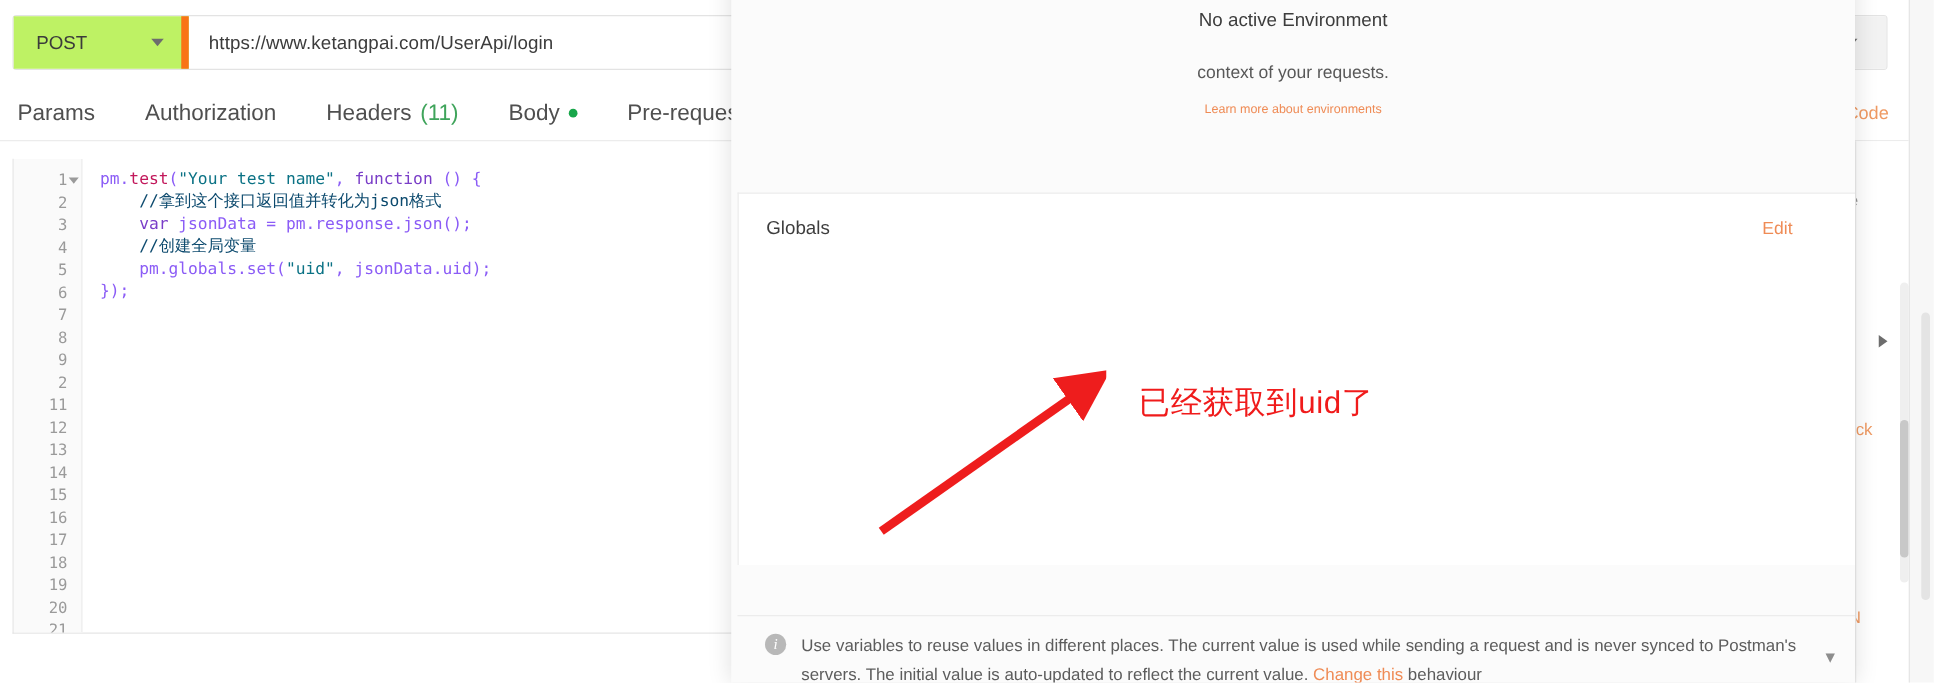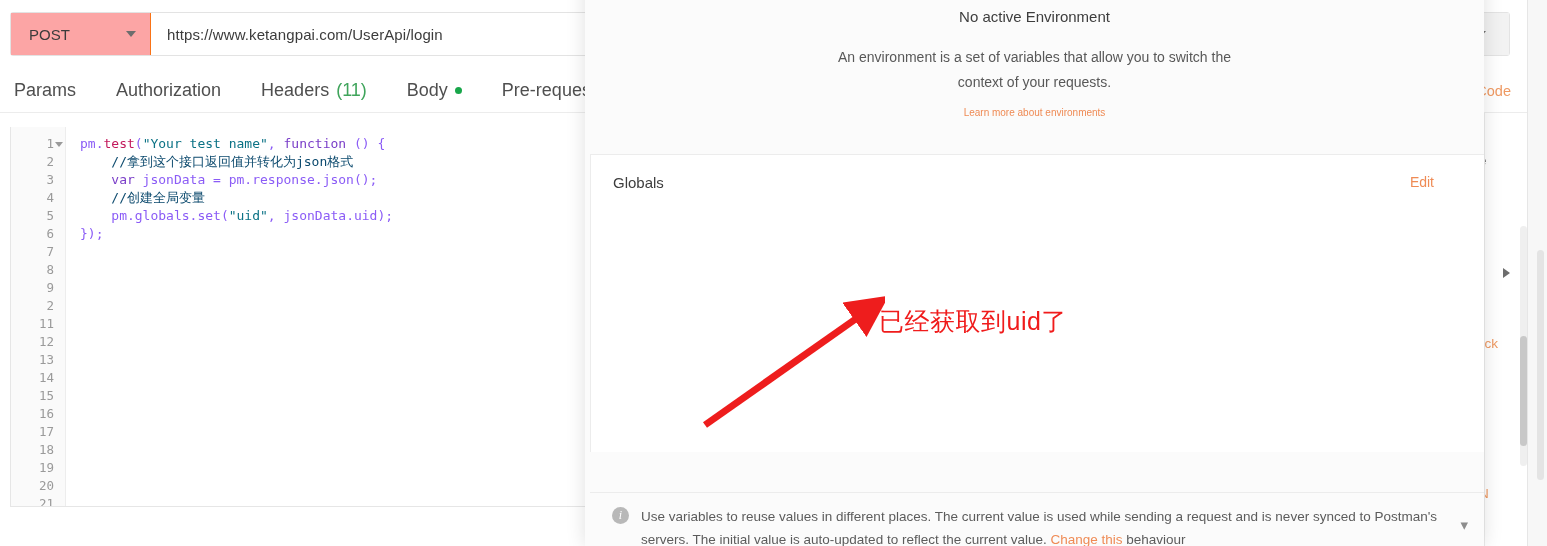--- a/index.html
+++ b/index.html
@@ -37,22 +37,22 @@
     height: 44px;
     border: 1px solid #e3e3e3;
     border-radius: 3px;
     background: #ffffff;
     box-sizing: border-box;
     display: flex;
     align-items: stretch;
   }
   .method-select {
     width: 140px;
-    background: #fca5a5;
-    border-right: 1px solid #f97316;
+    background: #bef264;
+    border-right: 6px solid #f97316;
     display: flex;
     align-items: center;
     justify-content: space-between;
     padding: 0 14px 0 18px;
     box-sizing: border-box;
     font-size: 15px;
     color: #3b3b3b;
     cursor: pointer;
   }
   .caret-down {
@@ -347,21 +347,21 @@
     position: absolute;
     right: 16px; bottom: 12px;
     color: #8d8d8d;
     font-size: 15px;
     cursor: pointer;
   }
 
   
   .annot-text {
     position: absolute;
-    left: 879px; top: 305px;
+    left: 911px; top: 305px;
     font-size: 25px;
     color: #f01b1b;
     white-space: nowrap;
     letter-spacing: 0.5px;
   }
   .annot-arrow {
     position: absolute;
     left: 695px; top: 295px;
     width: 190px; height: 140px;
     pointer-events: none;
@@ -443,21 +443,20 @@
   <div class="frag-scrollbar"></div>
   <div class="frag-scrollthumb"></div>
   <div class="right-rail">
     <div class="rail-scroll-outer"></div>
   </div>
 
   <div class="modal">
     <div class="modal-head">
       <div class="modal-title">No active Environment</div>
       <div class="modal-desc">
-        <div>An environment is a set of variables that allow you to switch the</div>
         <div>context of your requests.</div>
       </div>
       <span class="modal-link">Learn more about environments</span>
     </div>
 
     <div class="globals-card">
       <div class="globals-head">
         <span class="globals-title">Globals</span>
         <span class="globals-edit">Edit</span>
       </div>

